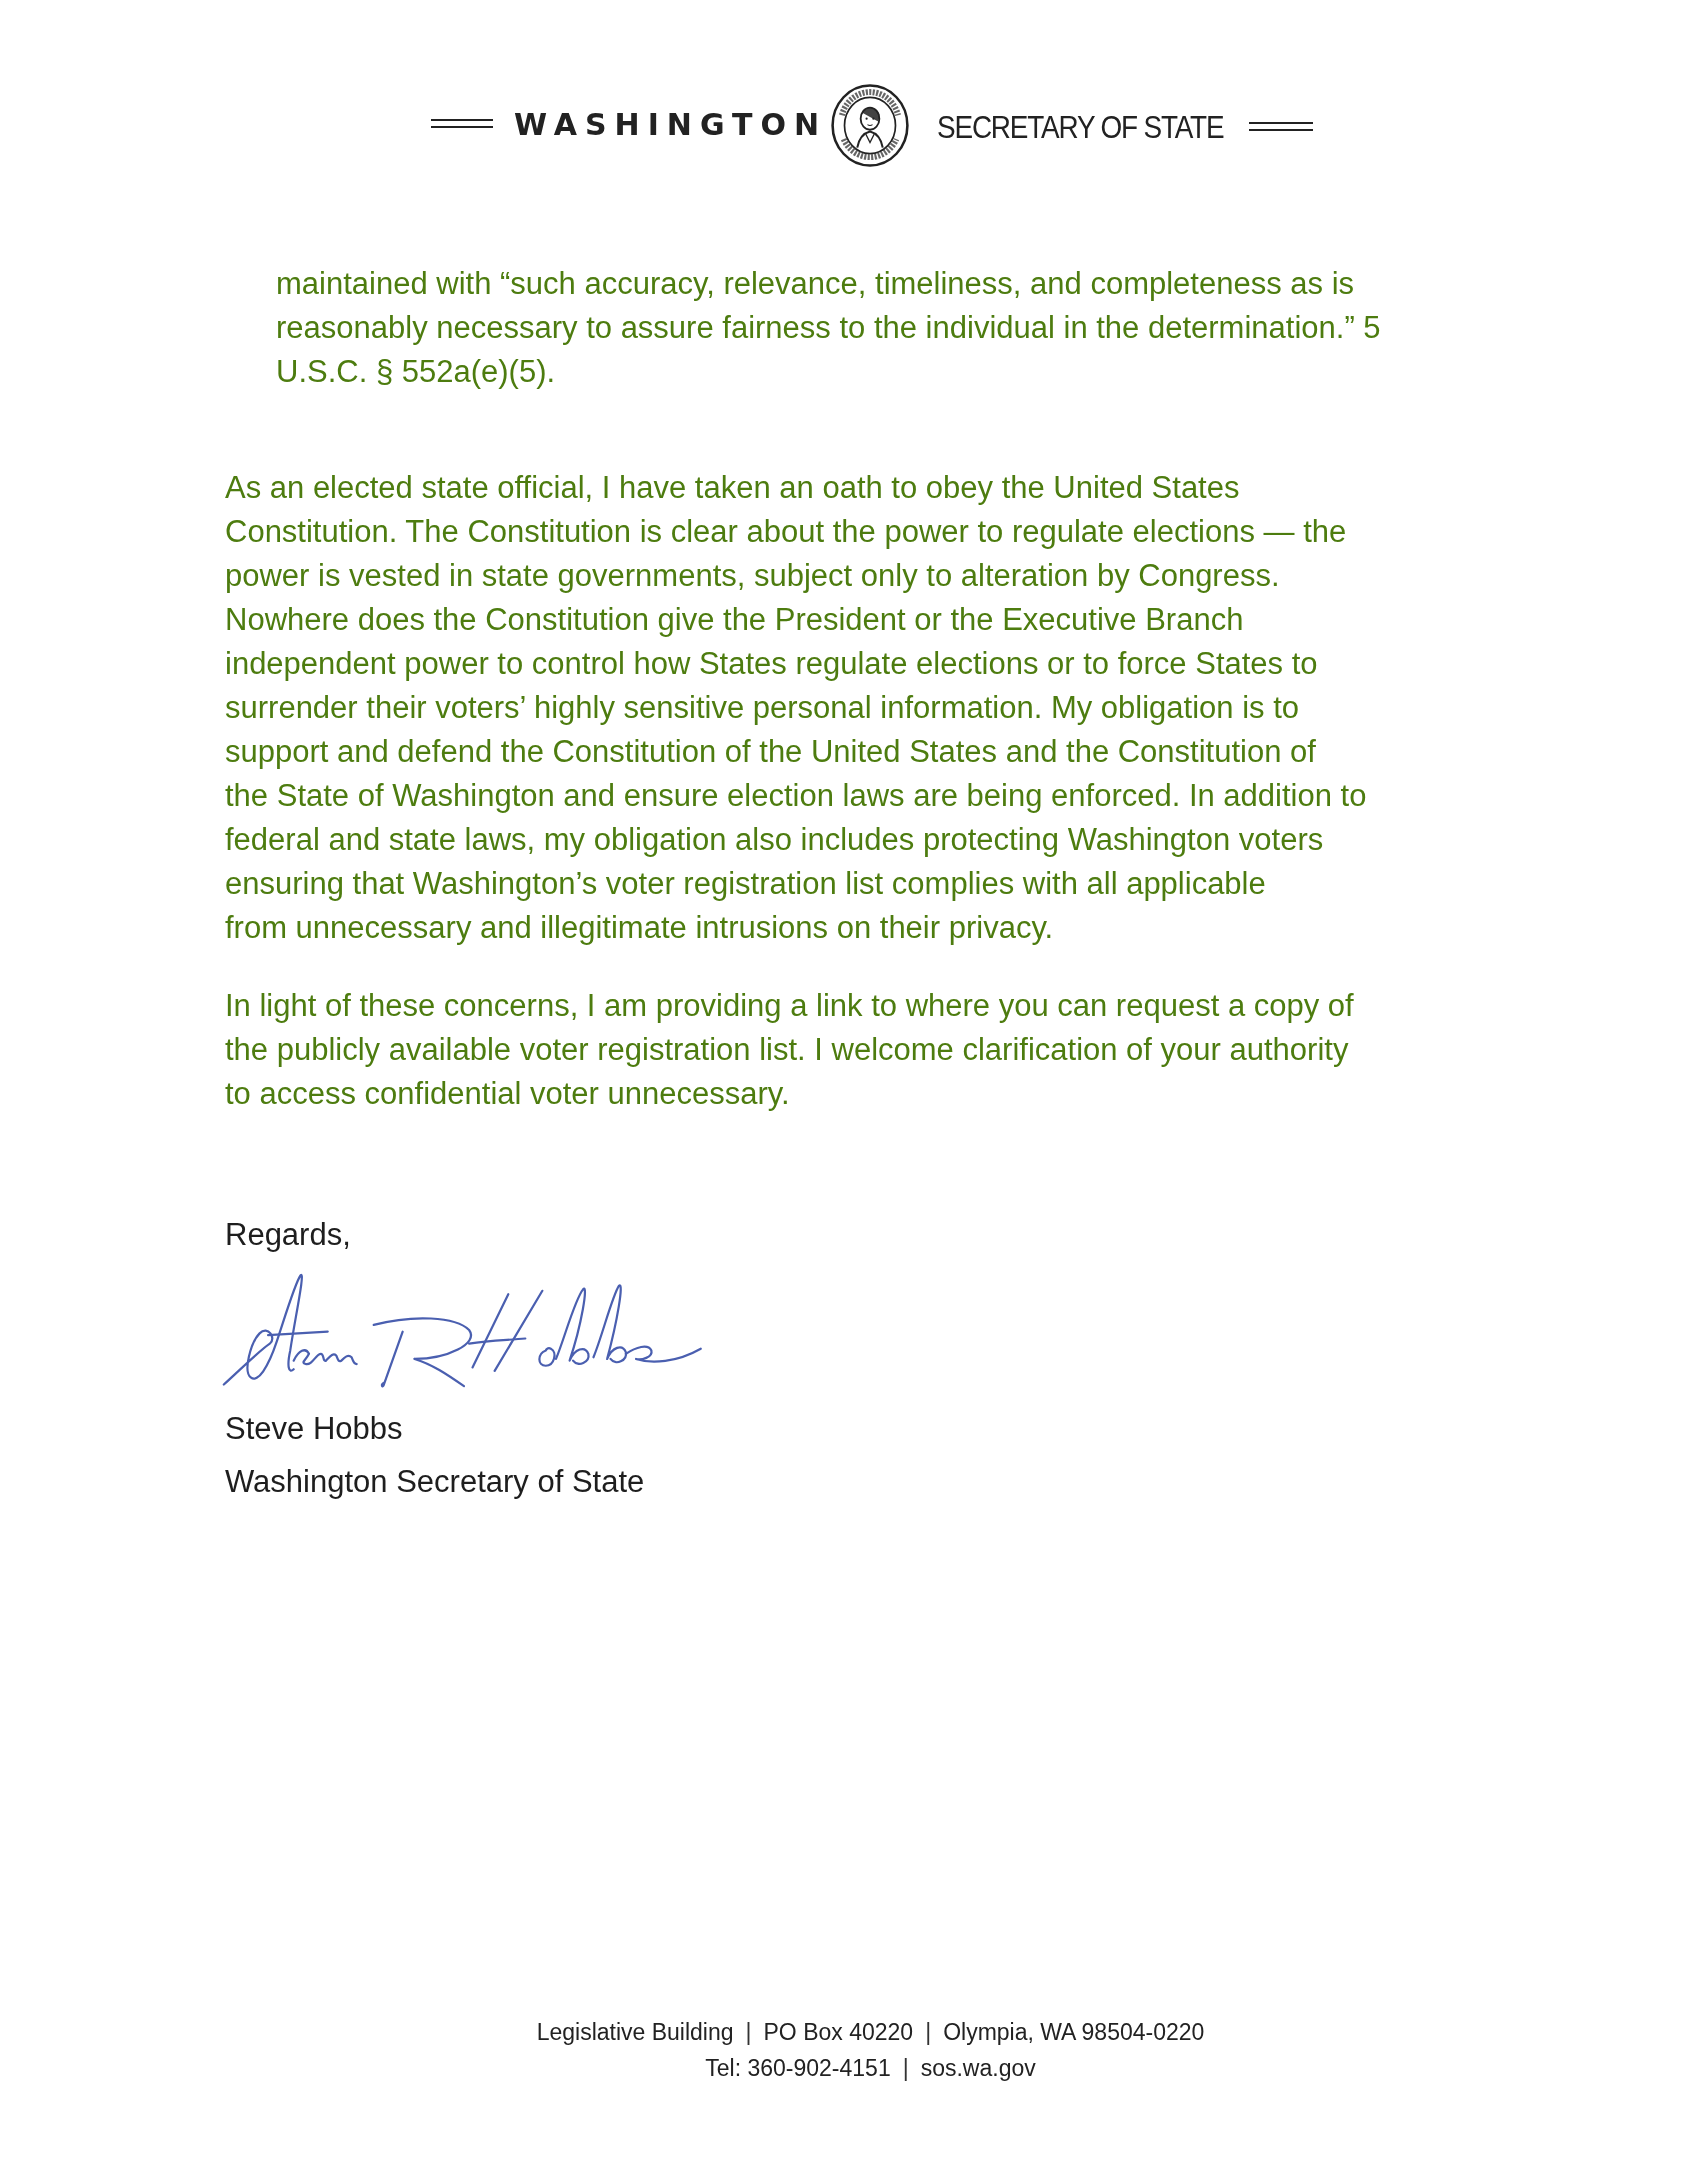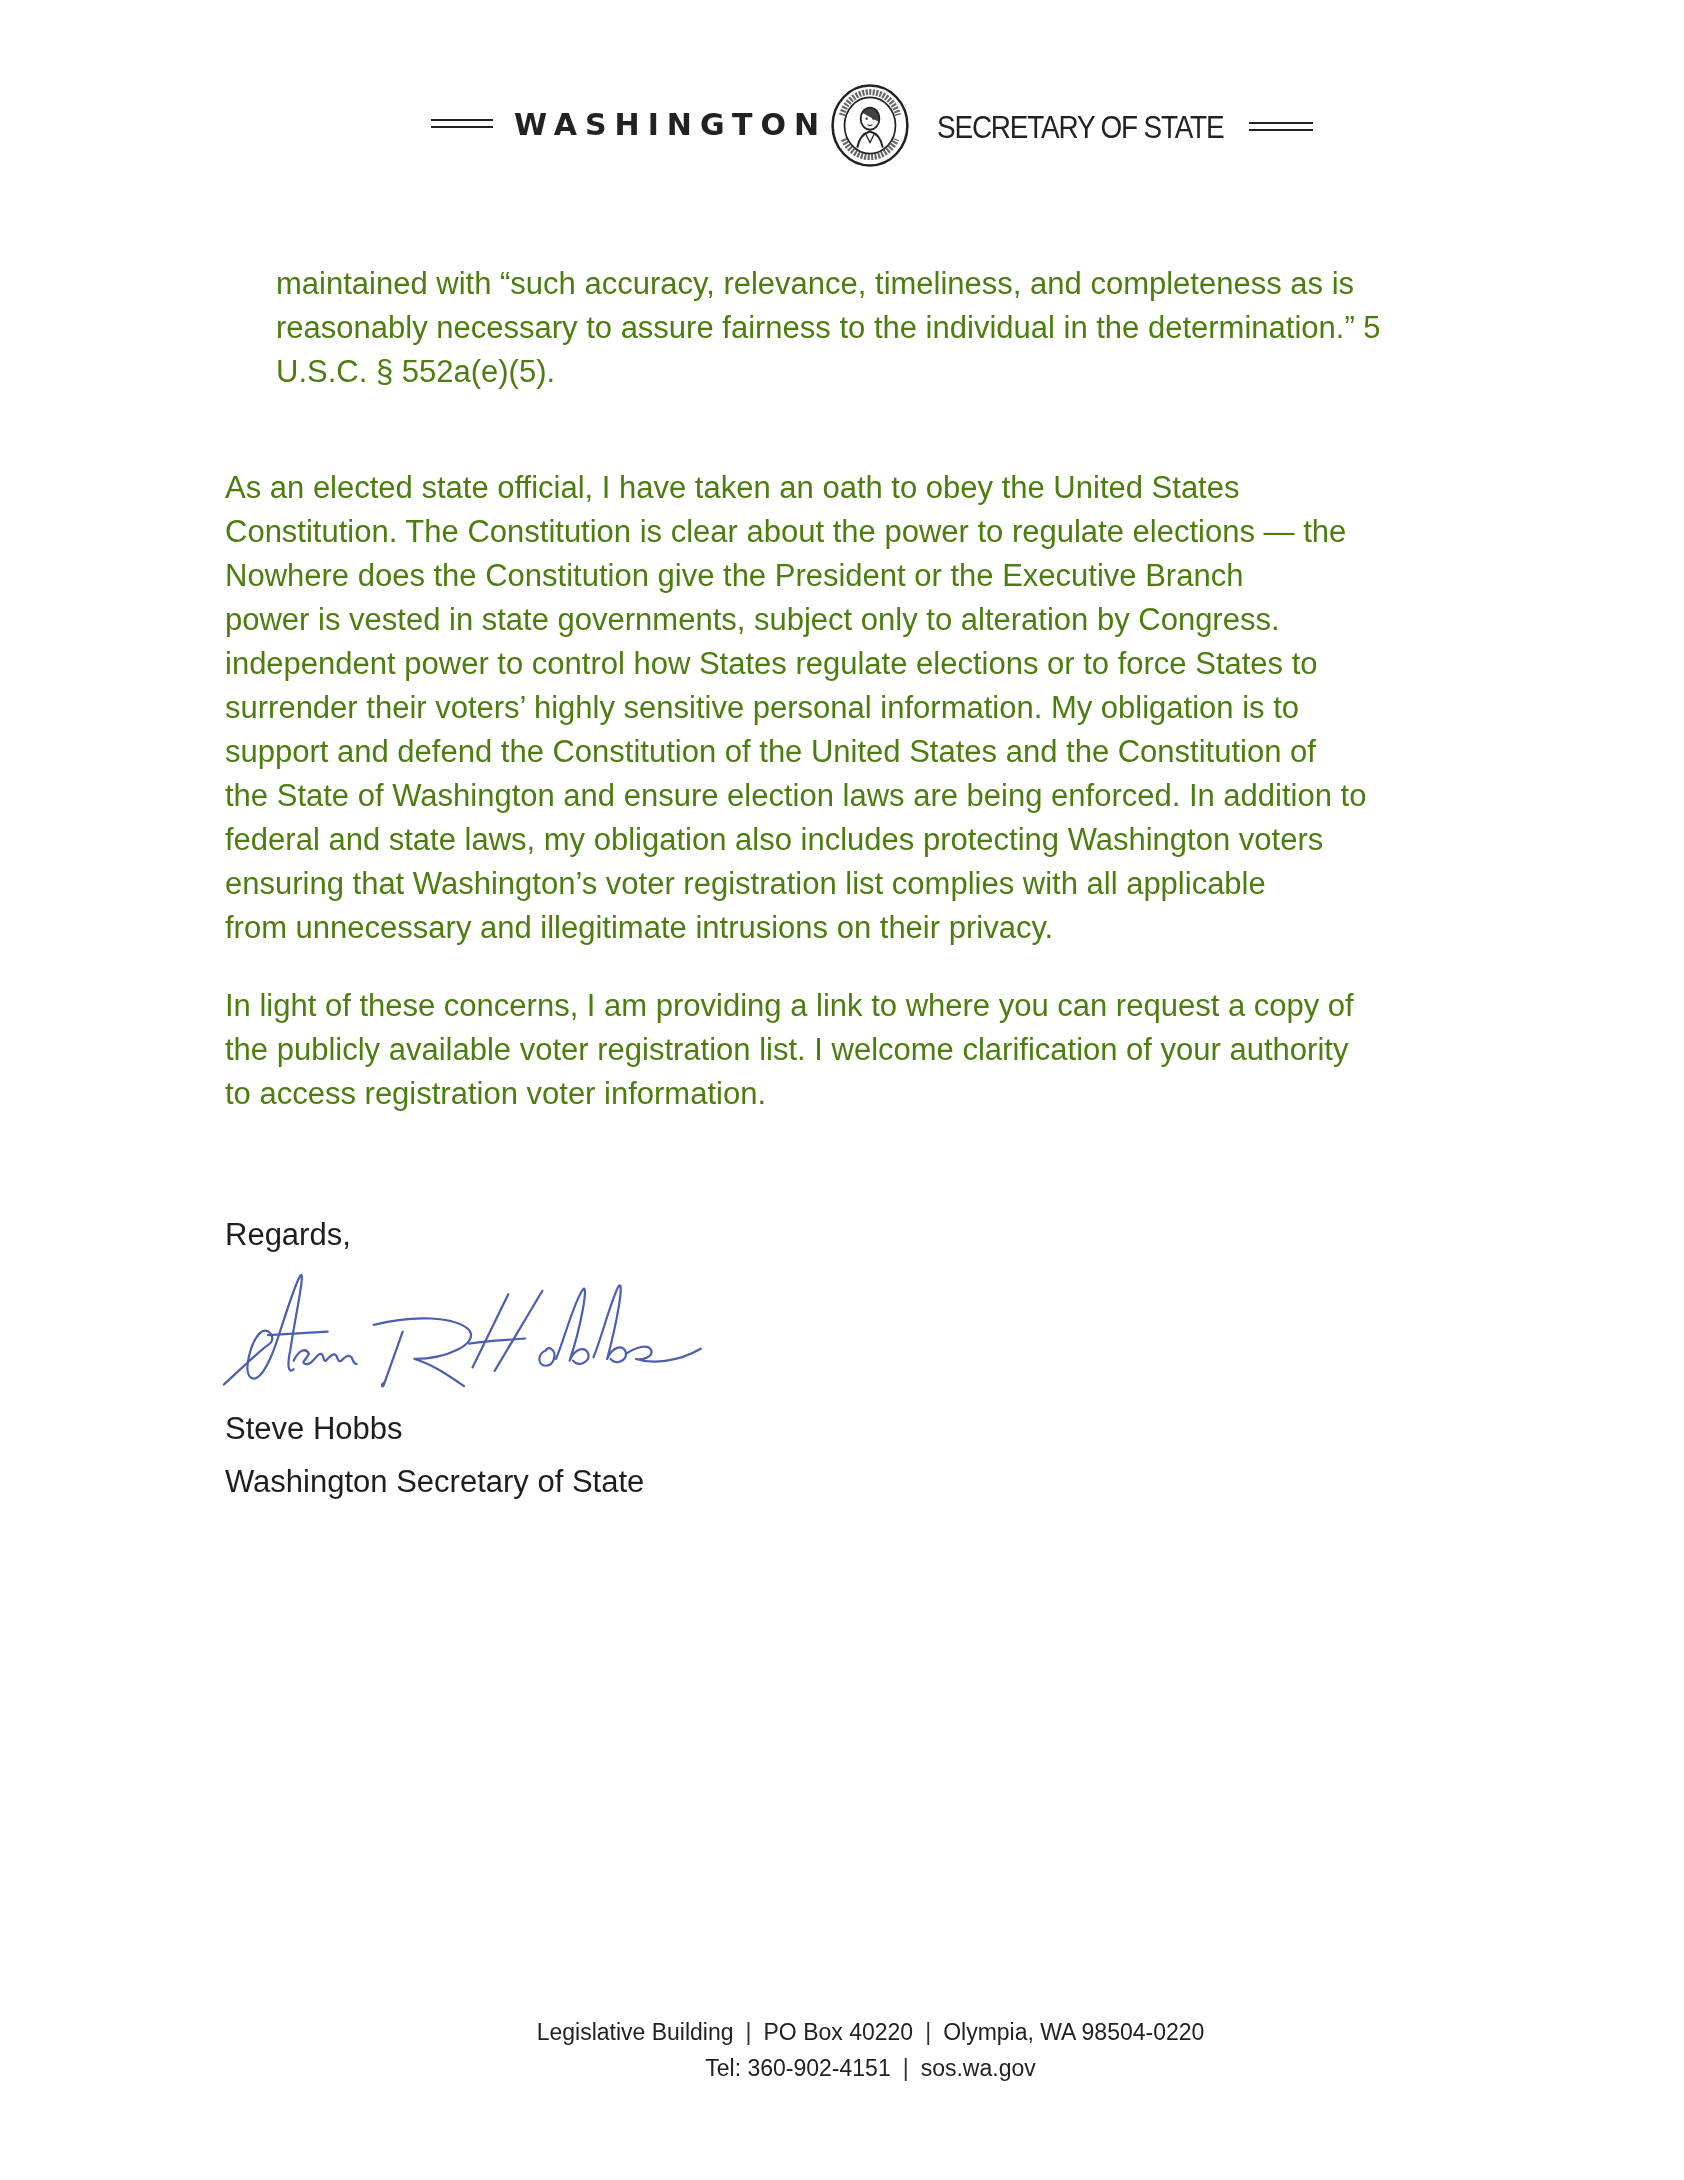--- a/index.html
+++ b/index.html
@@ -169,35 +169,35 @@
 
   <div class="body-text quote-block">
     <span class="line">maintained with “such accuracy, relevance, timeliness, and completeness as is</span>
     <span class="line">reasonably necessary to assure fairness to the individual in the determination.” 5</span>
     <span class="line">U.S.C. § 552a(e)(5).</span>
   </div>
 
   <div class="body-text para-2">
     <span class="line">As an elected state official, I have taken an oath to obey the United States</span>
     <span class="line">Constitution. The Constitution is clear about the power to regulate elections — the</span>
+    <span class="line">power is vested in state governments, subject only to alteration by Congress.</span>
     <span class="line">Nowhere does the Constitution give the President or the Executive Branch</span>
-    <span class="line">power is vested in state governments, subject only to alteration by Congress.</span>
     <span class="line">independent power to control how States regulate elections or to force States to</span>
     <span class="line">surrender their voters’ highly sensitive personal information. My obligation is to</span>
     <span class="line">support and defend the Constitution of the United States and the Constitution of</span>
     <span class="line">the State of Washington and ensure election laws are being enforced. In addition to</span>
     <span class="line">federal and state laws, my obligation also includes protecting Washington voters</span>
     <span class="line">ensuring that Washington’s voter registration list complies with all applicable</span>
     <span class="line">from unnecessary and illegitimate intrusions on their privacy.</span>
   </div>
 
   <div class="body-text para-3">
     <span class="line">In light of these concerns, I am providing a link to where you can request a copy of</span>
     <span class="line">the publicly available voter registration list. I welcome clarification of your authority</span>
-    <span class="line">to access registration voter information.</span>
+    <span class="line">to access confidential voter unnecessary.</span>
   </div>
 
   <div class="closing">Regards,</div>
 
   <svg class="signature" viewBox="0 0 580 145" xmlns="http://www.w3.org/2000/svg">
     <g fill="none" stroke="#4a5fb0" stroke-width="2.6" stroke-linecap="round" stroke-linejoin="round">
 
       <path d="M8 140 C30 120 50 100 62 92 C70 86 60 70 50 80 C40 90 30 125 40 132 C48 138 60 120 70 90 C80 60 92 20 98 12 C104 5 92 60 86 100 C82 118 84 128 90 122"></path>
       <path d="M60 82 L130 78"></path>
 

